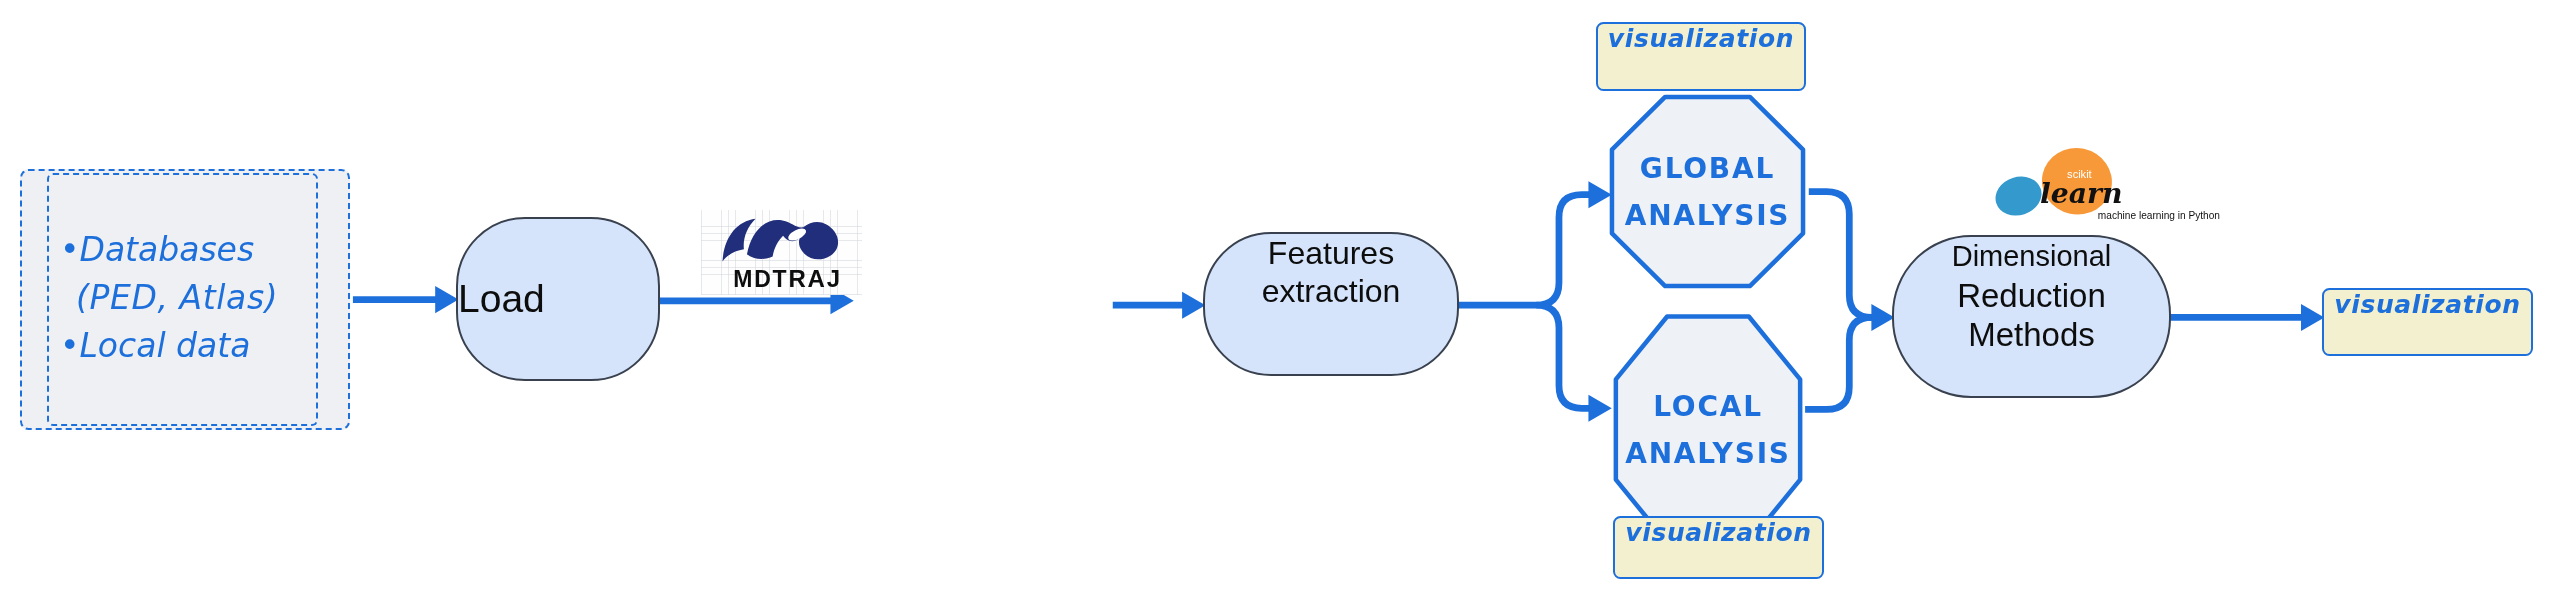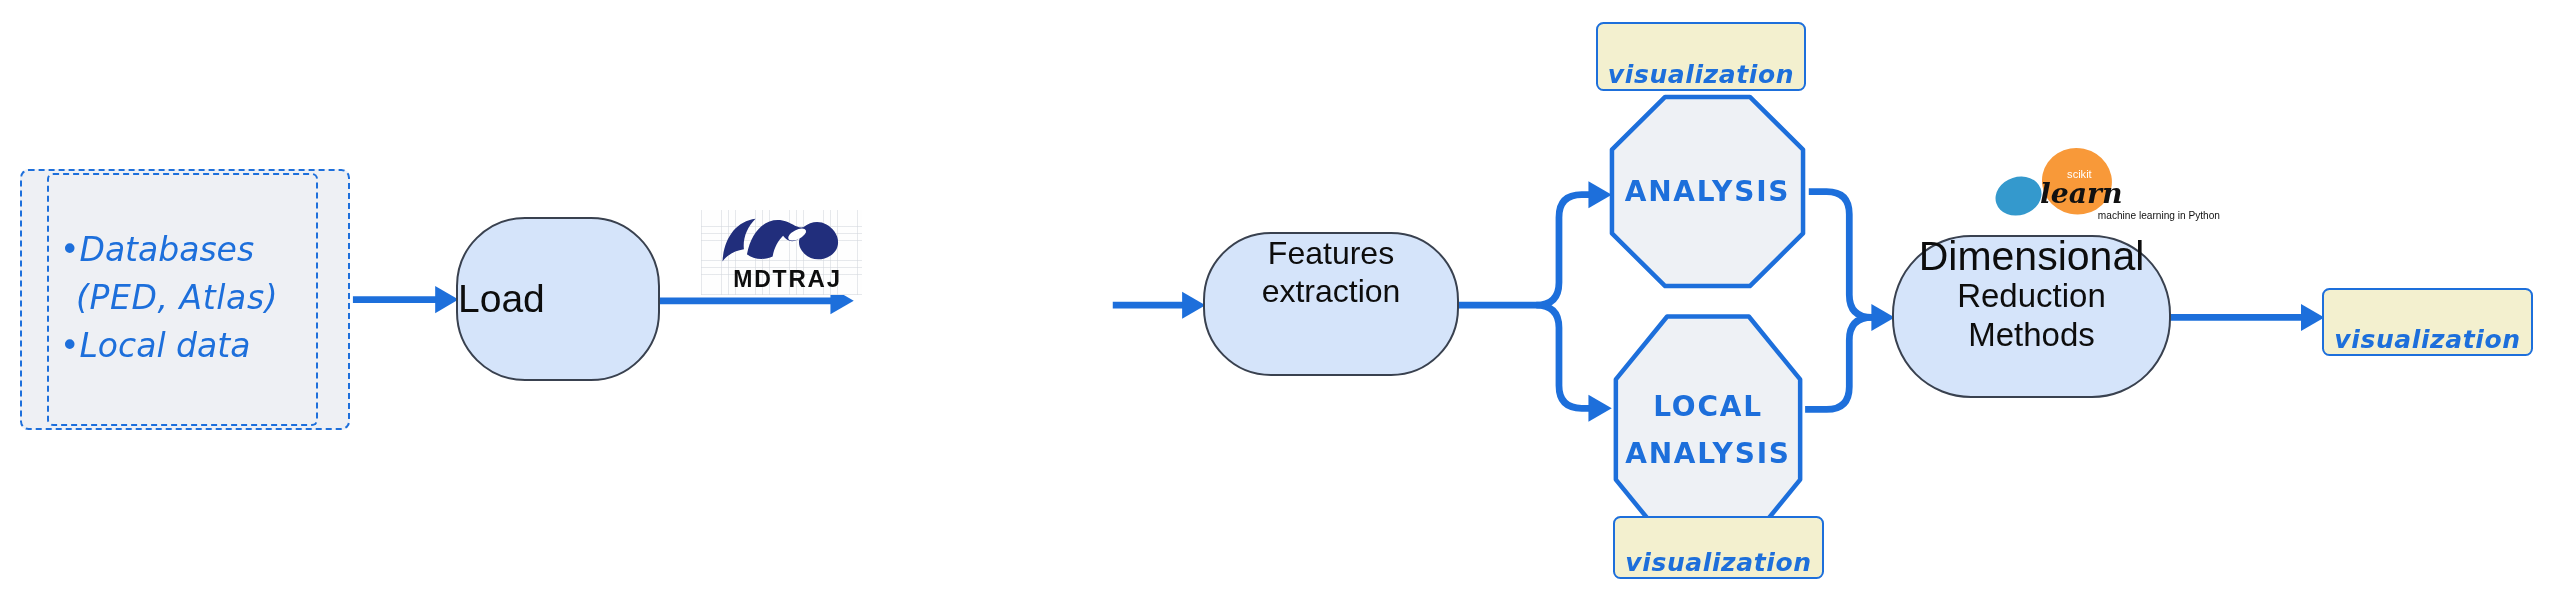--- a/index.html
+++ b/index.html
@@ -31,21 +31,21 @@
   .oct-svg{position:absolute;left:0;top:0;width:100%;height:100%;}
   .oct-poly{fill:var(--octagon-fill,#eef1f5);stroke:var(--accent-blue,#1d6fdb);
     stroke-width:4.5;stroke-linejoin:round;vector-effect:non-scaling-stroke;}
   .oct-text{position:absolute;left:0;top:0;width:100%;height:100%;z-index:2;
     display:flex;flex-direction:column;align-items:center;justify-content:center;
     color:var(--accent-blue,#1d6fdb);font-family:"DejaVu Sans",sans-serif;
     font-weight:700;font-size:28px;line-height:47px;letter-spacing:1.8px;}
 
   .viz{position:absolute;z-index:2;box-sizing:border-box;
     background:var(--viz-fill,#f3f0cf);border:2.5px solid var(--accent-blue,#1d6fdb);
-    border-radius:7.4px;display:flex;align-items:flex-end;justify-content:center;
+    border-radius:7.4px;display:flex;align-items:flex-start;justify-content:center;
     color:var(--accent-blue,#1d6fdb);font-family:"DejaVu Sans",sans-serif;
     font-style:italic;font-weight:700;font-size:25px;letter-spacing:0.6px;}
 
   .mdtraj-grid{position:absolute;z-index:1;background:
     repeating-linear-gradient(0deg,rgba(210,214,220,.55) 0 0.6px,transparent 0.6px 6.8px),
     repeating-linear-gradient(90deg,rgba(210,214,220,.55) 0 0.6px,transparent 0.6px 6.8px);
     background-color:#fefefe;}
   .mdtraj-text{position:absolute;z-index:3;text-align:center;color:#0e0e0e;font-weight:700;
     letter-spacing:1.8px;white-space:nowrap;}
   .mdtraj-text .big{font-size:23px;}
@@ -111,20 +111,21 @@
 
   <div class="viz" style="left:1596px;top:21.5px;width:210px;height:69px;">
     <span>visualization</span>
   </div>
 
   <div class="oct" style="left:1609px;top:94px;width:197px;height:195px;">
     <svg class="oct-svg" viewBox="0 0 100 100" preserveAspectRatio="none">
       <polygon class="oct-poly" points="28.5,1.5 71.5,1.5 98.5,28.5 98.5,71.5 71.5,98.5 28.5,98.5 1.5,71.5 1.5,28.5"></polygon>
     </svg>
     <div class="oct-text">
+      <span>GLOBAL</span>
       <span>ANALYSIS</span>
     </div>
   </div>
 
   <div class="oct" style="left:1613px;top:313px;width:190px;height:233px;">
     <svg class="oct-svg" viewBox="0 0 100 100" preserveAspectRatio="none">
       <polygon class="oct-poly" points="28.5,1.5 71.5,1.5 98.5,28.5 98.5,71.5 71.5,98.5 28.5,98.5 1.5,71.5 1.5,28.5"></polygon>
     </svg>
     <div class="oct-text">
       <span>LOCAL</span>
@@ -138,21 +139,21 @@
 
   <svg class="logo-svg" style="left:1989px;top:145px;" width="246" height="80" viewBox="0 0 400 130">
     <ellipse cx="48" cy="83" rx="38" ry="31" transform="rotate(-18 48 83)" fill="var(--sklearn-blue,#3499cd)"></ellipse>
     <ellipse cx="143" cy="59" rx="57" ry="54" transform="rotate(12 143 59)" fill="var(--sklearn-orange,#f89939)"></ellipse>
     <text x="147" y="53" text-anchor="middle" fill="#ffffff" font-family="Liberation Sans, sans-serif" font-size="18">scikit</text>
     <text x="150" y="95" text-anchor="middle" fill="#111111" font-family="DejaVu Serif, serif" font-style="italic" font-weight="700" font-size="46">learn</text>
     <text x="177" y="120" text-anchor="start" fill="#111111" font-family="Liberation Sans, sans-serif" font-size="16.5">machine learning in Python</text>
   </svg>
 
   <div class="node oval" style="left:1892px;top:235px;width:279px;height:163px;border-radius:79px;flex-direction:column;">
-    <span class="lbl" style="font-size:41px;line-height:39px;">Dimensional</span>
+    <span class="lbl" style="font-size:29px;line-height:39px;">Dimensional</span>
     <span class="lbl" style="font-size:33px;line-height:39px;">Reduction</span>
     <span class="lbl" style="font-size:33px;line-height:39px;">Methods</span>
   </div>
 
   <div class="viz" style="left:2322px;top:288px;width:211px;height:68px;">
     <span>visualization</span>
   </div>
 
 </div>
 

